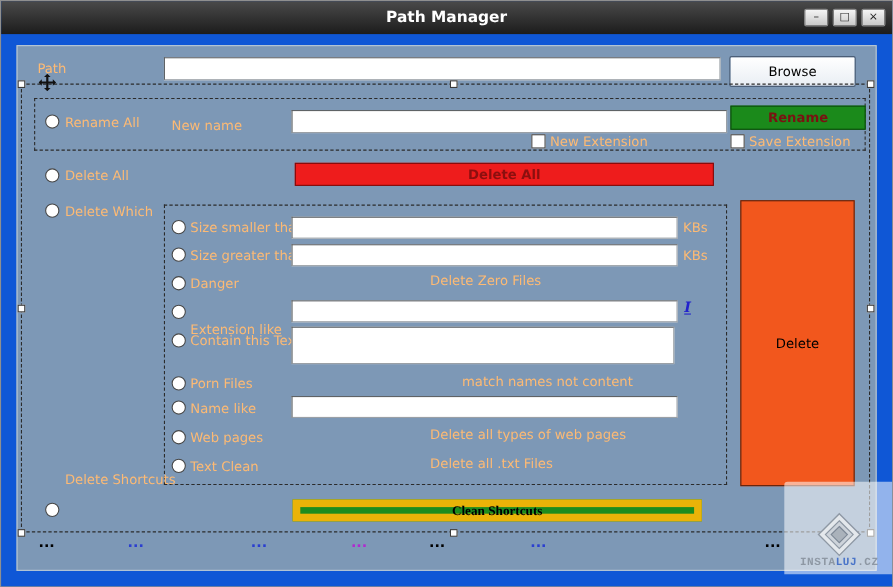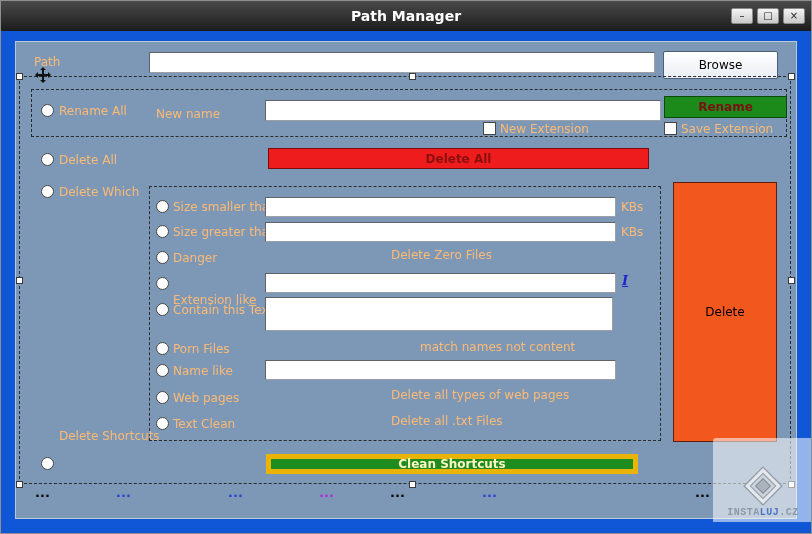--- a/index.html
+++ b/index.html
@@ -10,21 +10,21 @@
   .winbtn{width:22px;height:16px;background:linear-gradient(#f4f4f4,#c9c9c9);border:1px solid #8a8a8a;border-radius:2px;font-size:10px;line-height:14px;text-align:center;color:#222;box-sizing:border-box;}
   .panel{position:absolute;left:14px;top:40px;width:782px;height:478px;background:#7d98b6;border:1px solid #b9c9d8;box-sizing:border-box;}
   .abs{position:absolute;}
   .lbl{font-size:12px;color:#fdba74;white-space:nowrap;}
   .input{position:absolute;background:#fff;border:1px solid;border-color:#5f6366 #9aa0a6 #9aa0a6 #5f6366;box-sizing:border-box;font-size:12px;padding:1px 3px;font-family:"DejaVu Sans",sans-serif;}
   .btn{position:absolute;display:flex;align-items:center;justify-content:center;font-size:12px;box-sizing:border-box;cursor:default;}
   .browse{background:linear-gradient(#ffffff,#e9eef4);border:1px solid #4b5e77;border-radius:2px;color:#000;}
   .greenbtn{background:#1b8a1b;border:1px solid #0b4a0b;color:#7a1212;font-weight:bold;}
   .redbtn{background:#ee1c1c;border:1px solid #7e0b0b;color:#8c0f0f;font-weight:bold;}
   .orangebtn{background:#f2571d;border:1px solid #59210d;color:#000;}
-  .cleanbtn{background:#1e8c1e;border:5px solid #eab308;color:#fef9c3;font-weight:bold;}
+  .cleanbtn{background:#1e8c1e;border:7px solid #eab308;color:#000000;font-weight:bold;font-family:Liberation Serif, serif;}
   .radio{position:absolute;width:11px;height:11px;border-radius:50%;background:#fff;border:1px solid #474747;box-sizing:content-box;}
   .checkbox{position:absolute;width:11px;height:11px;background:#fff;border:1px solid #474747;}
   .dashed{position:absolute;border:1px dashed #2b2b2b;box-sizing:border-box;}
   .handle{position:absolute;width:7px;height:7px;background:#fff;border:1px solid #3a3a3a;box-sizing:border-box;}
   .dots{font-size:13px;font-weight:bold;}
   .ilink{font-family:"DejaVu Serif",serif;font-style:italic;font-weight:bold;color:#2222cc;text-decoration:underline;font-size:13px;}
   .watermark{position:absolute;left:712px;top:437px;width:100px;height:84px;background:rgba(255,255,255,0.55);border-radius:3px 0 0 0;display:flex;flex-direction:column;align-items:center;justify-content:flex-end;padding-bottom:4px;box-sizing:border-box;}
   .wmtext{font-size:10px;font-weight:bold;letter-spacing:0.5px;white-space:nowrap;font-family:Liberation Mono, monospace;}
 </style>
 </head>

